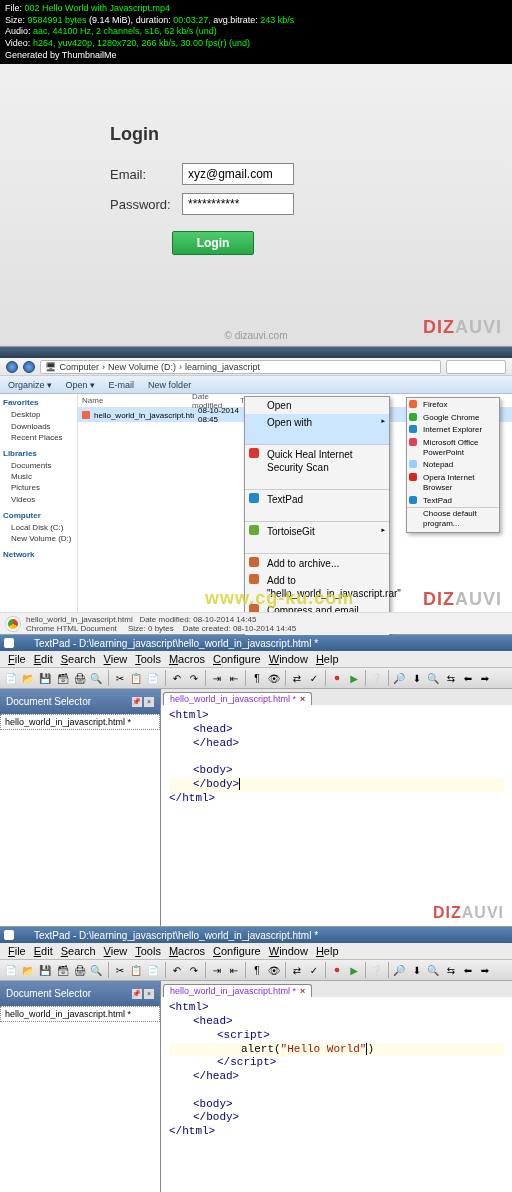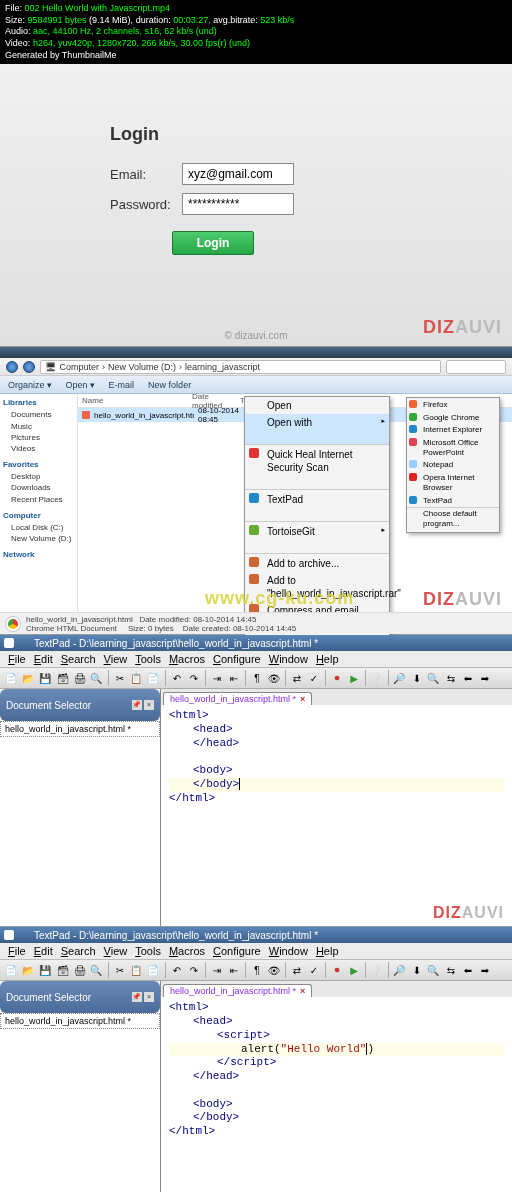--- a/index.html
+++ b/index.html
@@ -60,21 +60,21 @@
   .panel-tp { position: relative; border-bottom: 1px solid #999; }
   .tp-title { height: 16px; background: linear-gradient(#5985b8,#3a5f8a); color: #fff; display: flex; align-items: center; padding: 0 4px; font-size: 10px; gap:20px; }
   .tp-ico { width:10px;height:10px;background:#fff;border-radius:2px; }
   .tp-menu { height: 17px; background: #ececec; border-bottom: 1px solid #bbb; display: flex; align-items: center; gap: 8px; padding: 0 8px; font-size: 11px; color: #000; }
   .tp-menu span:first-letter { text-decoration: underline; }
   .tp-tools { height: 21px; background: linear-gradient(#f0f0f0,#d8d8d8); border-bottom: 1px solid #aaa; display: flex; align-items: center; gap: 1px; padding: 0 4px; }
   .tbtn { width: 16px; height: 16px; border: 1px solid transparent; display:flex;align-items:center;justify-content:center; font-size:10px; }
   .tsep { width:1px; height:16px; background:#aaa; margin:0 2px; }
   .tp-body { display: flex; }
   .doc-sel { width: 161px; background: #fff; border-right: 1px solid #888; }
-  .doc-hdr { height: 32px; background: linear-gradient(#6a8ab8,#4a6a98); color: #fff; font-size: 10px; padding: 10px 6px; display:flex; align-items:center; justify-content:space-between;border-radius:6px; }
+  .doc-hdr { height: 25px; background: linear-gradient(#6a8ab8,#4a6a98); color: #fff; font-size: 10px; padding: 10px 6px; display:flex; align-items:center; justify-content:space-between; }
   .doc-hdr-ctrl { display:flex; gap:2px; }
   .doc-hdr-btn { width:10px;height:10px;background:#ddd;font-size:7px;text-align:center;line-height:10px;color:#333; }
   .doc-item { padding: 2px 4px; font-size: 9px; color: #000; background:#fff; margin:1px; }
   .doc-item.sel { outline:1px dotted #888; }
   .code-area { flex: 1; background: #fff; position: relative; }
   .code-tabs { height: 16px; background: #e8e8e8; display: flex; align-items: flex-end; padding-left: 2px; }
   .code-tab { background: #fff; border: 1px solid #888; border-bottom: none; padding: 1px 6px; font-size: 9px; color: #8a2be2; border-radius: 3px 3px 0 0; display:flex; gap:4px; align-items:center; }
   .code-tab .x { color:#a33; font-weight:bold; cursor:pointer; }
   .code-lines { padding: 4px 8px; font-family: 'Courier New', monospace; font-size: 11px; line-height: 1.25; }
   .tag { color: #000080; }
@@ -84,21 +84,21 @@
   .ind2 { padding-left: 48px; }
   .ind3 { padding-left: 72px; }
   .cursor { border-right: 1px solid #000; }
   .brand3 { position:absolute; bottom:4px; right:8px; font-size:16px; font-weight:bold; letter-spacing:1px; }
 </style>
 </head>
 <body>
 
 <div class="thumb-header">
   <div><span>File:</span> <span class="green">002 Hello World with Javascript.mp4</span></div>
-  <div><span>Size:</span> <span class="green">9584991 bytes</span> <span>(9.14 MiB),</span> <span>duration:</span> <span class="green">00:03:27,</span> <span>avg.bitrate:</span> <span class="green">523 kb/s</span></div>
+  <div><span>Size:</span> <span class="green">9584991 bytes</span> <span>(9.14 MiB),</span> <span>duration:</span> <span class="green">00:03:27,</span> <span>avg.bitrate:</span> <span class="green">243 kb/s</span></div>
   <div><span>Audio:</span> <span class="green">aac, 44100 Hz, 2 channels, s16, 62 kb/s (und)</span></div>
   <div><span>Video:</span> <span class="green">h264, yuv420p, 1280x720, 266 kb/s, 30.00 fps(r) (und)</span></div>
   <div>Generated by ThumbnailMe</div>
 </div>
 
 <div class="panel1">
   <div class="login-box">
     <div class="login-title">Login</div>
     <div class="login-row">
       <span class="login-label">Email:</span>
@@ -131,31 +131,31 @@
   </div>
   <div class="toolbar2">
     <span>Organize ▾</span>
     <span>Open ▾</span>
     <span>E-mail</span>
     <span>New folder</span>
   </div>
   <div class="explorer-body">
     <div class="sidebar2">
       <div class="side-group">
+        <div class="side-title">Favorites</div>
+        <div class="side-item">Desktop</div>
+        <div class="side-item">Downloads</div>
+        <div class="side-item">Recent Places</div>
+      </div>
+      <div class="side-group">
         <div class="side-title">Libraries</div>
         <div class="side-item">Documents</div>
         <div class="side-item">Music</div>
         <div class="side-item">Pictures</div>
         <div class="side-item">Videos</div>
-      </div>
-      <div class="side-group">
-        <div class="side-title">Favorites</div>
-        <div class="side-item">Desktop</div>
-        <div class="side-item">Downloads</div>
-        <div class="side-item">Recent Places</div>
       </div>
       <div class="side-group">
         <div class="side-title">Computer</div>
         <div class="side-item">Local Disk (C:)</div>
         <div class="side-item">New Volume (D:)</div>
       </div>
       <div class="side-group">
         <div class="side-title">Network</div>
       </div>
     </div>

